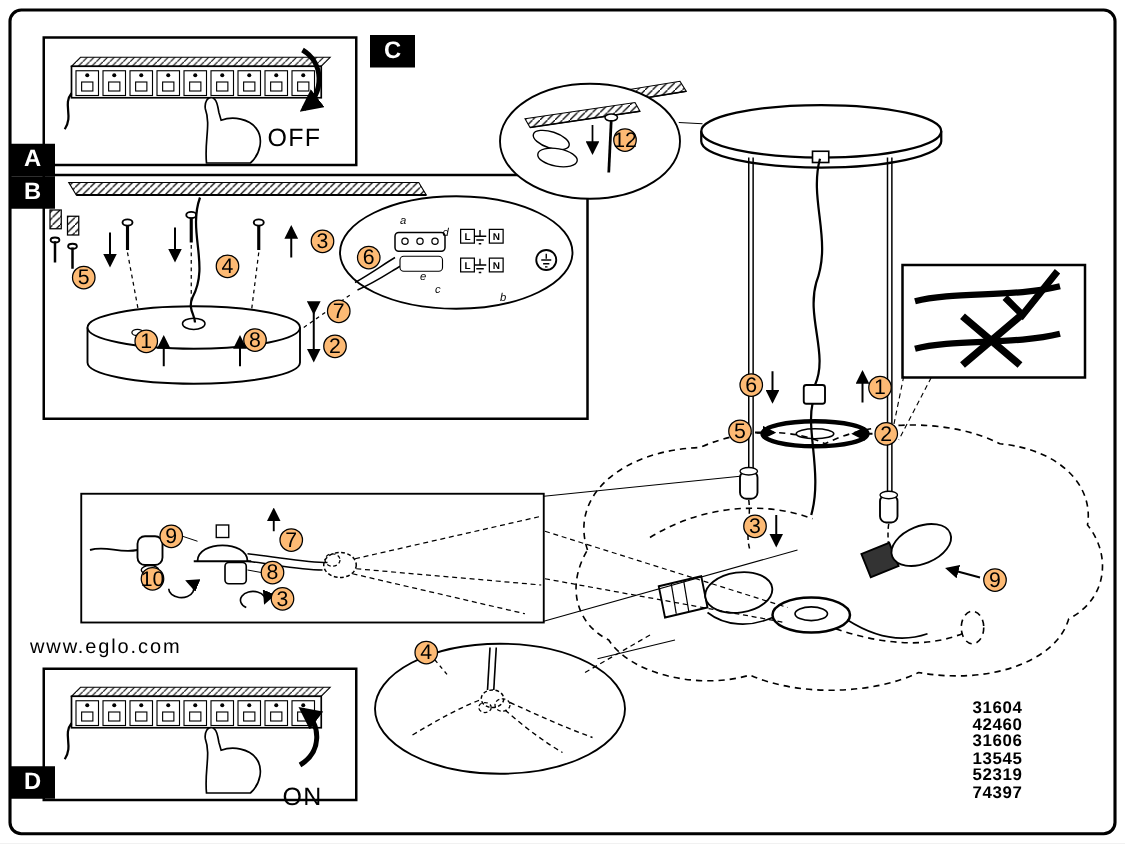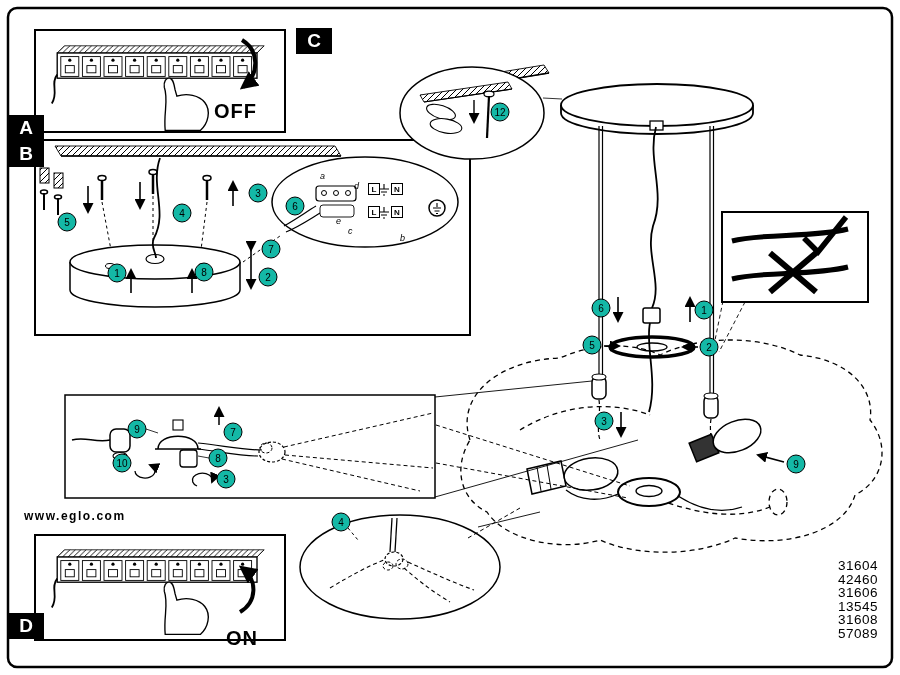--- a/index.html
+++ b/index.html
@@ -3,30 +3,30 @@
 <meta charset="utf-8">
 <style>
   *{margin:0;padding:0;box-sizing:border-box}
   html,body{background:#ddd}
   body{font-family:"Liberation Sans",sans-serif;color:#000}
   #page{position:relative;width:900px;height:675px;background:#fff;overflow:hidden}
   #art{position:absolute;left:0;top:0;width:900px;height:675px}
   .sec{position:absolute;width:36px;height:26px;background:#000;color:#fff;
        font-weight:bold;font-size:19px;display:flex;align-items:center;justify-content:center;z-index:5}
   .co{position:absolute;width:19px;height:19px;border:1.5px solid #000;border-radius:50%;
-      background:#14b8a6;font-size:10px;display:flex;align-items:center;justify-content:center;
+      background:#fdba74;font-size:17px;display:flex;align-items:center;justify-content:center;
       transform:translate(-50%,-50%);z-index:4}
-  .lbl{position:absolute;font-weight:bold;z-index:4}
+  .lbl{position:absolute;font-weight:normal;z-index:4}
   .off-on{font-size:20px;letter-spacing:1px}
-  .site{font-size:12px;letter-spacing:1.5px}
+  .site{font-size:16px;letter-spacing:1.5px}
   .tn{position:absolute;font-size:9px;font-style:italic;z-index:4}
   .tb{position:absolute;width:12px;height:12px;border:1px solid #000;background:#fff;
       font-size:8px;font-weight:bold;display:flex;align-items:center;justify-content:center;z-index:4}
-  .models{position:absolute;left:778px;top:559px;width:100px;text-align:right;
-          font-size:13.5px;font-weight:normal;line-height:13.5px;letter-spacing:.5px;z-index:4}
+  .models{position:absolute;left:778px;top:559px;width:100px;text-align:left;
+          font-size:13.5px;font-weight:bold;line-height:13.5px;letter-spacing:.5px;z-index:4}
 </style>
 </head>
 <body>
 
 <div id="page">
 
 <svg id="art" viewBox="0 0 900 675" xmlns="http://www.w3.org/2000/svg">
   <defs>
     <pattern id="hatch" width="6" height="6" patternUnits="userSpaceOnUse">
       <path d="M0,6 L6,0" stroke="#000" stroke-width="1" fill="none"></path>
@@ -261,22 +261,22 @@
 
 <div class="lbl off-on" style="left:214px;top:100px">OFF</div>
 <div class="lbl off-on" style="left:226px;top:627px">ON</div>
 <div class="lbl site" style="left:24px;top:509px">www.eglo.com</div>
 
 <div class="models">
   <div>31604</div>
   <div>42460</div>
   <div>31606</div>
   <div>13545</div>
-  <div>31608</div>
-  <div>57089</div>
+  <div>52319</div>
+  <div>74397</div>
 </div>
 
 <div class="co" style="left:117px;top:273px">1</div>
 <div class="co" style="left:268px;top:277px">2</div>
 <div class="co" style="left:258px;top:193px">3</div>
 <div class="co" style="left:182px;top:213px">4</div>
 <div class="co" style="left:67px;top:222px">5</div>
 <div class="co" style="left:295px;top:206px">6</div>
 <div class="co" style="left:271px;top:249px">7</div>
 <div class="co" style="left:204px;top:272px">8</div>

